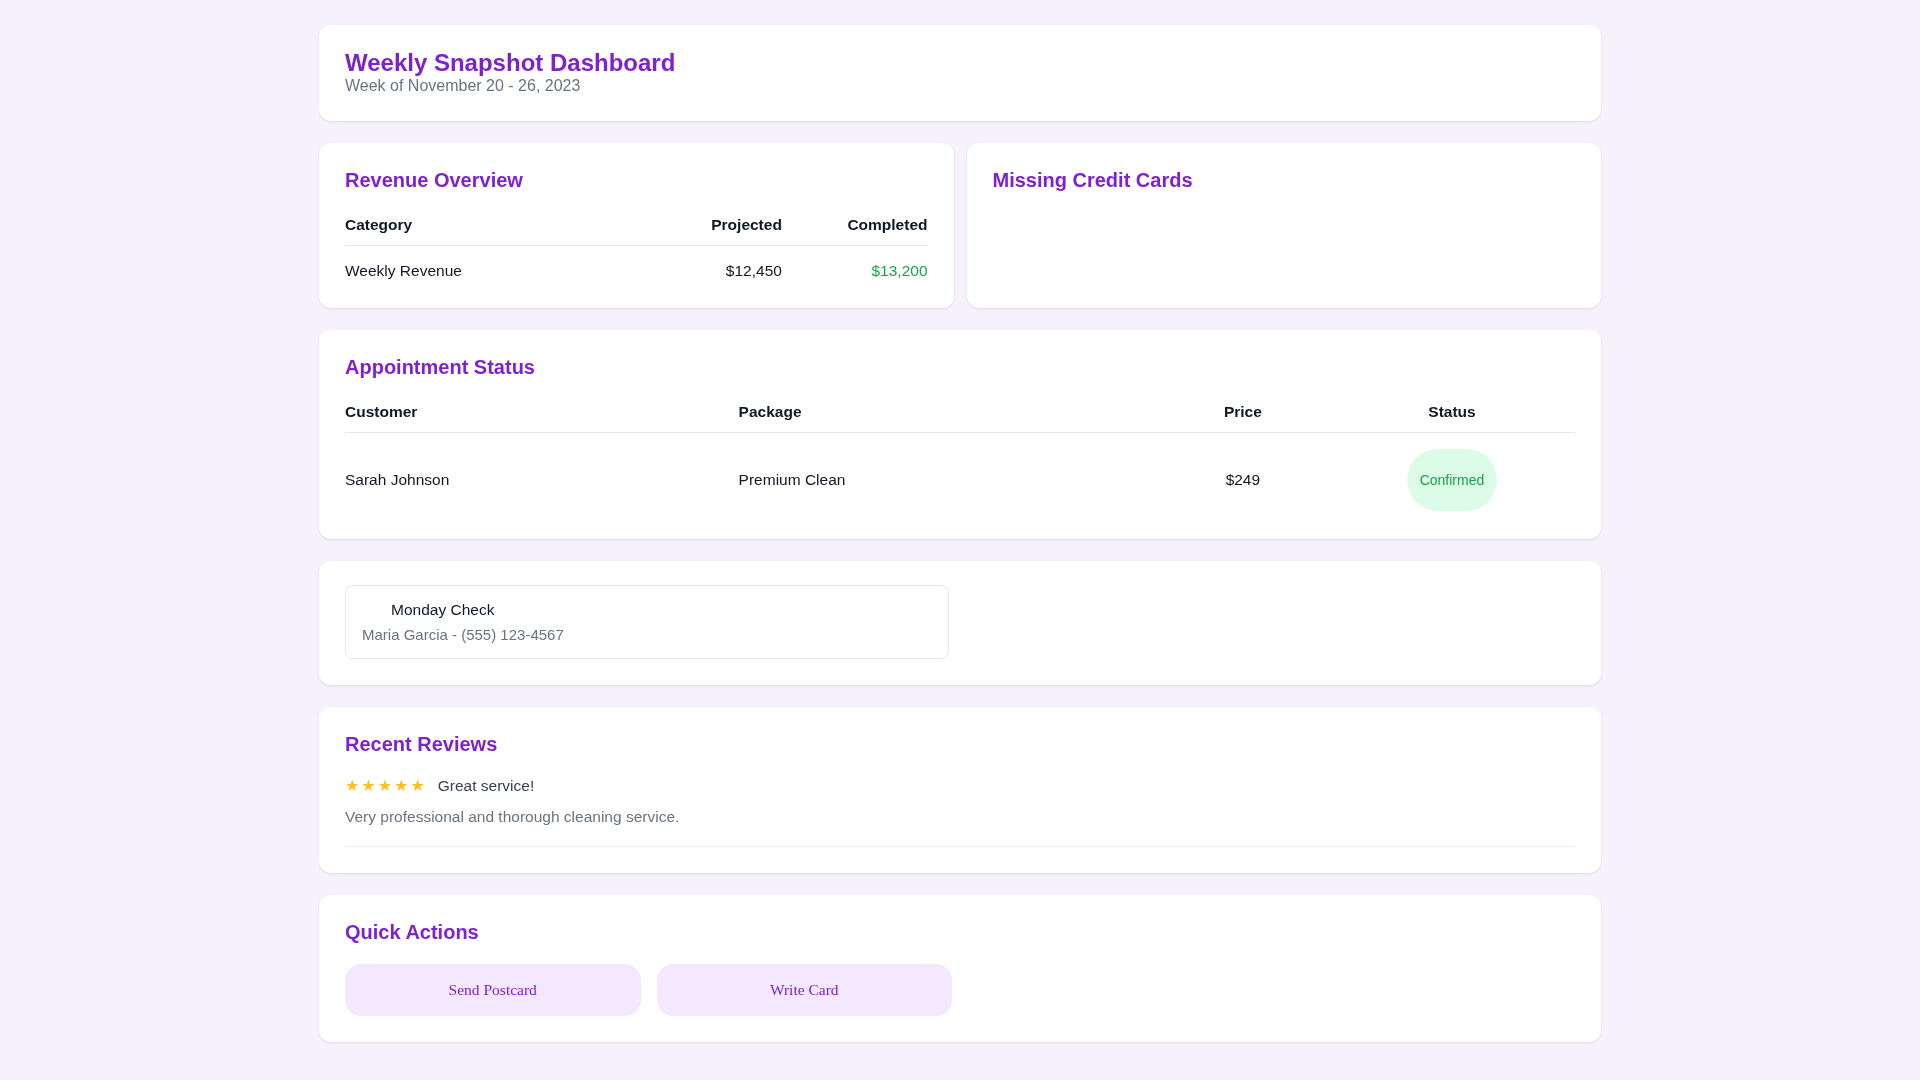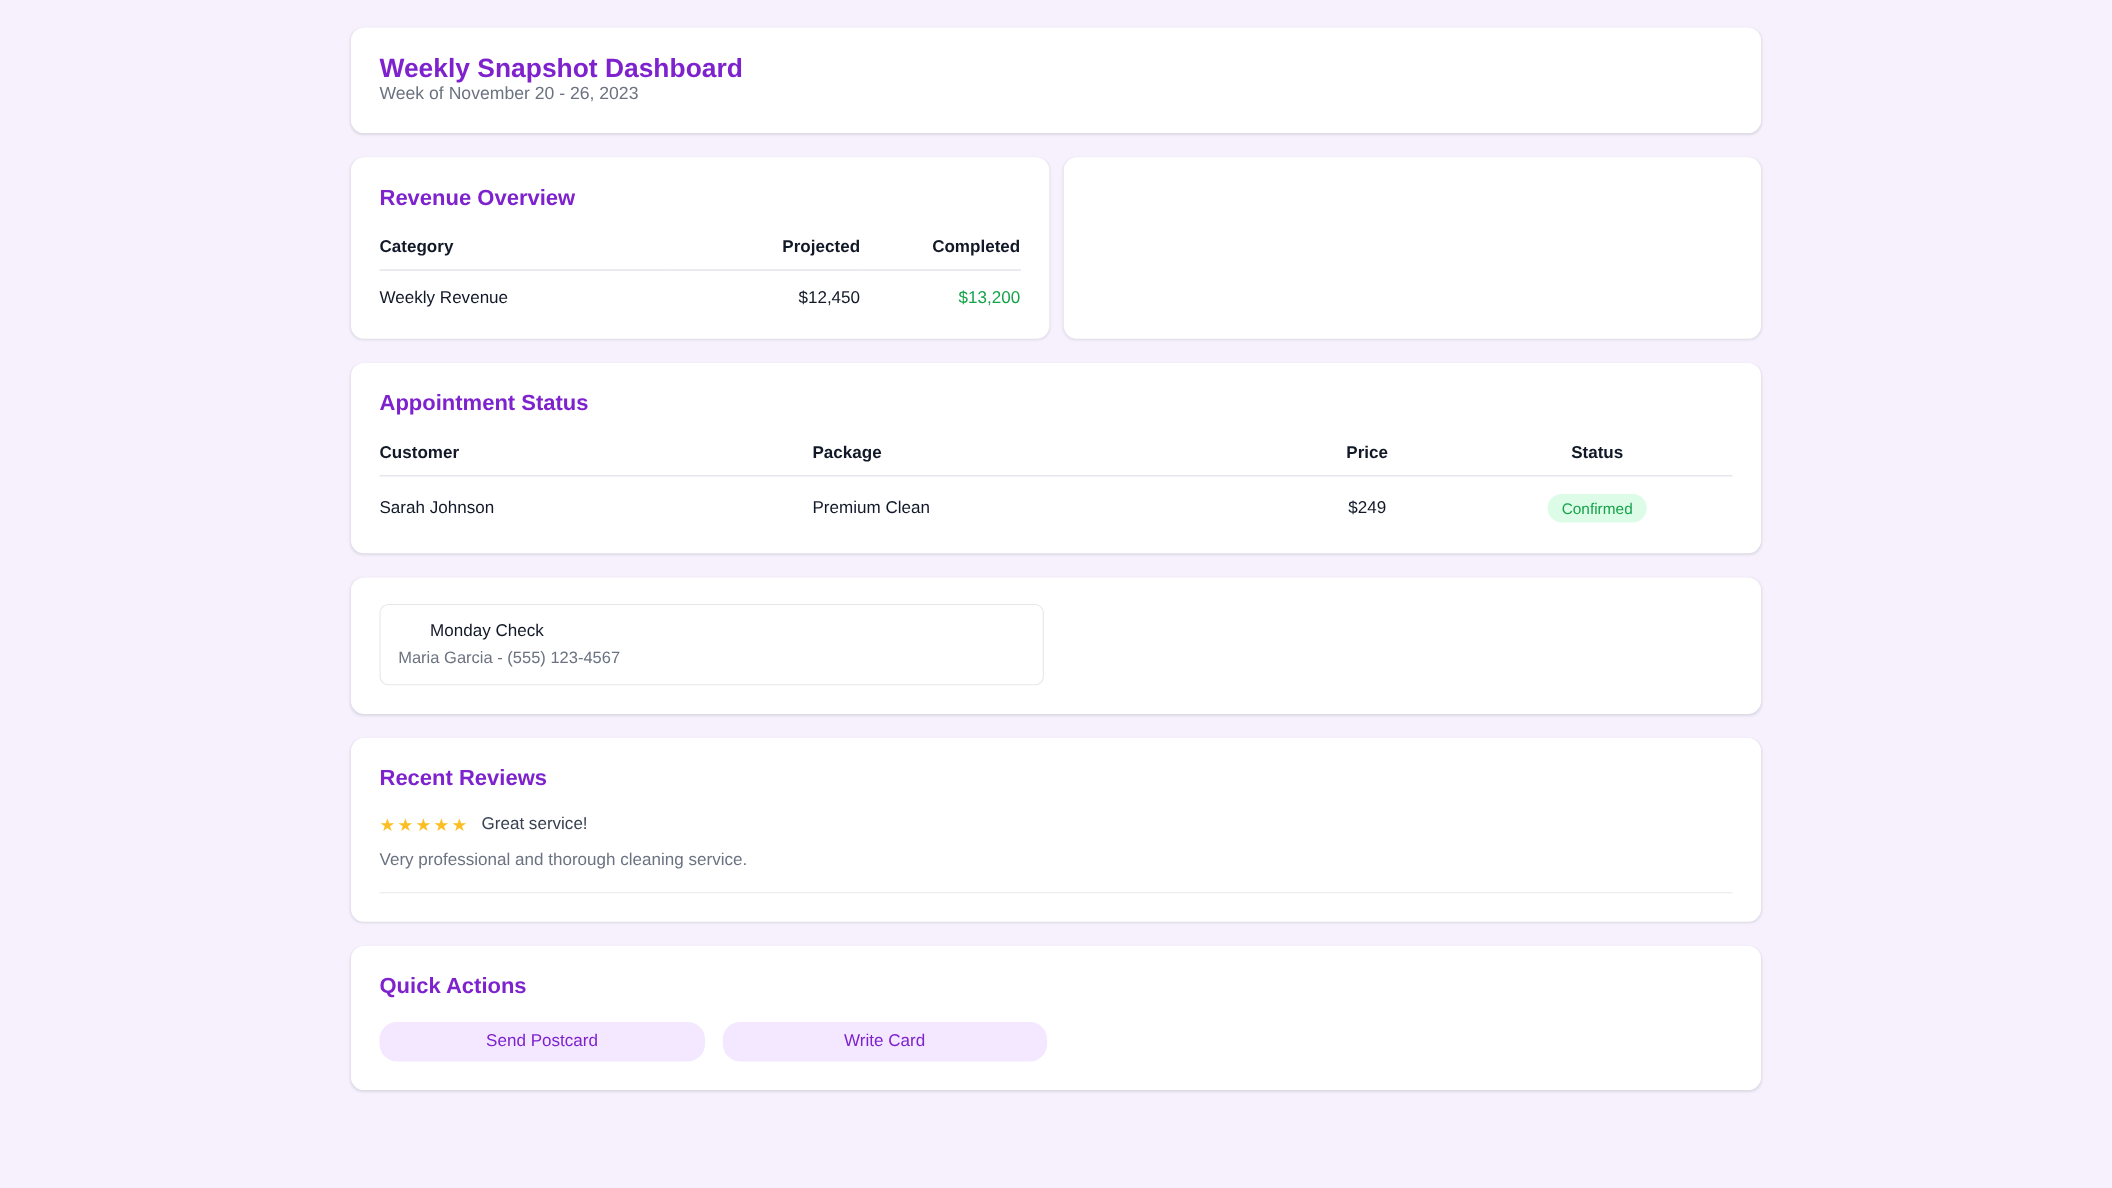--- a/index.html
+++ b/index.html
@@ -45,38 +45,38 @@
   .completed-val{color:var(--positive);}
   .cc-row{display:flex;align-items:center;justify-content:space-between;margin-top:6px;}
   .cc-name{font-size:15.5px;color:#111827;}
   .btn-primary{
     background:var(--btn);color:#ffffff;border:none;border-radius:8px;
     font-family:"Liberation Sans", sans-serif;
     font-size:15px;padding:9px 19px;cursor:pointer;
   }
   .status-badge{
     display:inline-block;background:var(--badge-bg);color:var(--positive);
-    font-size:14px;padding:5px 13px;border-radius:999px;
+    font-size:14px;padding:23px 13px;border-radius:999px;
   }
   .half-grid{display:grid;grid-template-columns:1fr 1fr;gap:23px;}
   .qc-box{
     border:1px solid var(--border);border-radius:8px;padding:15px 16px;
   }
   .qc-name{font-size:15.5px;font-weight:500;color:#111827;margin-left:29px;}
   .qc-detail{font-size:15px;color:var(--muted);margin-top:7px;}
   .review-item{border-bottom:1px solid #ececec;padding-bottom:20px;}
   .review-head{display:flex;align-items:center;margin-top:2px;}
   .stars{color:#fbbf24;font-size:16px;letter-spacing:2px;}
   .review-headline{font-size:15.5px;color:#374151;margin-left:11px;}
   .review-body{font-size:15.5px;color:var(--muted);margin-top:13px;}
   .actions-grid{display:grid;grid-template-columns:repeat(4,1fr);gap:16px;}
   .btn-action{
     background:var(--action-bg);color:var(--accent);border:none;border-radius:16px;
-    font-family:Liberation Sans, sans-serif;
-    font-size:15.5px;height:36px;cursor:pointer;
+    font-family:Liberation Serif, serif;
+    font-size:15.5px;height:52px;cursor:pointer;
   }
   
   .appt-col-customer{width:32%;}
   .appt-col-package{width:34%;}
   .appt-col-price{width:14%;}
   .appt-col-status{width:20%;}
   
   .rev-col-category{width:45%;}
   .rev-col-projected{width:30%;}
   .rev-col-completed{width:25%;}
@@ -107,20 +107,21 @@
           <tr>
             <td>Weekly Revenue</td>
             <td class="num">$12,450</td>
             <td class="num completed-val">$13,200</td>
           </tr>
         </tbody>
       </table>
     </div>
 
     <div class="card">
+      <h2 class="card-title">Missing Credit Cards</h2>
     </div>
 
   </div>
 
   <div class="card">
     <h2 class="card-title">Appointment Status</h2>
     <table>
       <thead>
         <tr>
           <th class="appt-col-customer">Customer</th>

